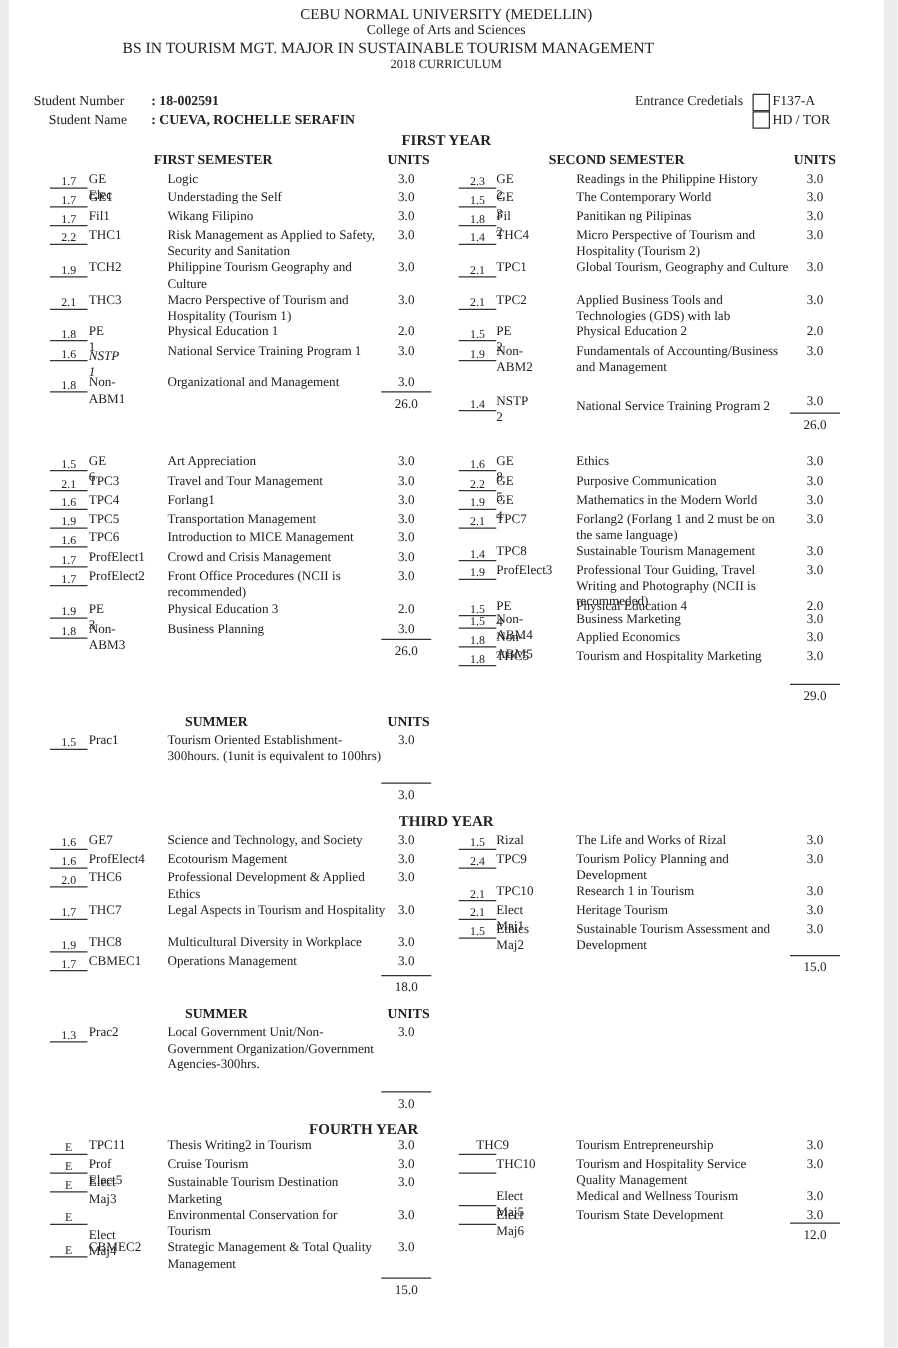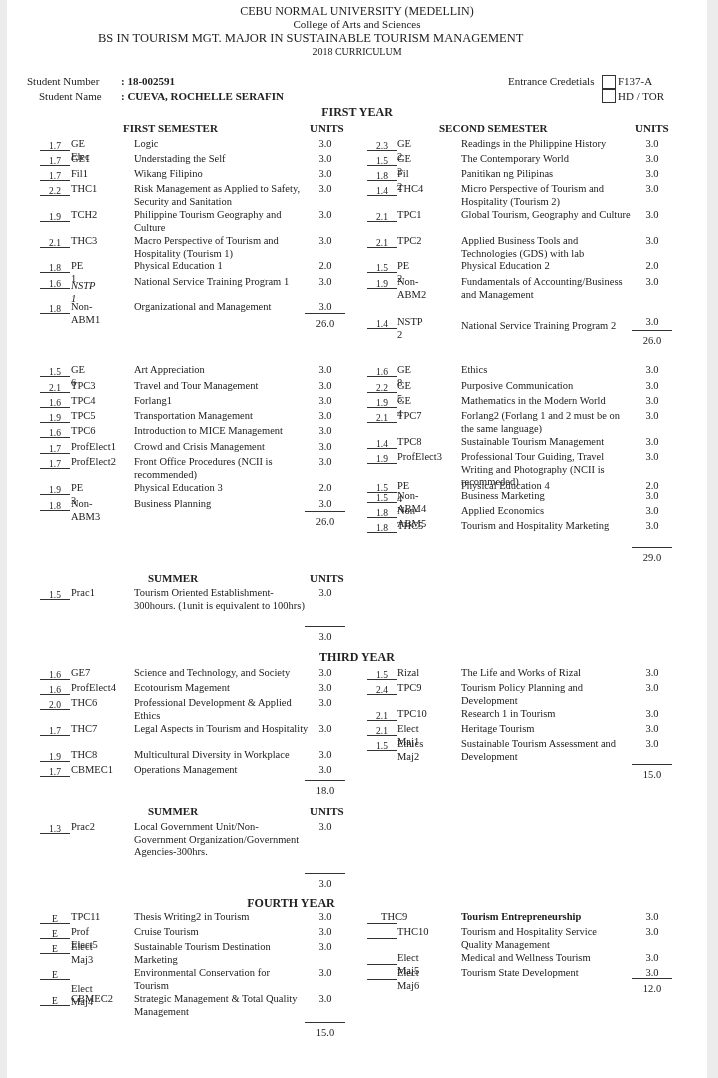--- a/index.html
+++ b/index.html
@@ -416,21 +416,21 @@
         <div class="code" style="left: 64px; top: 0px;">CBMEC2</div>
         <div class="desc" style="left: 127px; top: 0px; width: 172px;">Strategic Management &amp; Total Quality Management</div>
         <div class="unit" style="left: 303px; top: 0px;">3.0</div>
       </div>
       <div class="total" style="left: 298px; top: 1022px;">15.0</div>
     </div>
   <div id="y4s2">
       <div class="row" style="left: 0px; top: 911px;">
         <div class="grade" style="left: 360px; top: -2px;"></div>
         <div class="code" style="left: 374px; top: 0px;">THC9</div>
-        <div class="desc" style="left: 454px; top: 0px; width: 170px; font-weight: bold;">Tourism Entrepreneurship</div>
+        <div class="desc" style="left: 454px; top: 0px; width: 170px;">Tourism Entrepreneurship</div>
         <div class="unit" style="left: 630px; top: 0px;">3.0</div>
       </div>
       <div class="row" style="left: 0px; top: 926px;">
         <div class="grade" style="left: 360px; top: -2px;"></div>
         <div class="code" style="left: 390px; top: 0px;">THC10</div>
         <div class="desc" style="left: 454px; top: 0px; width: 170px;">Tourism and Hospitality Service Quality Management</div>
         <div class="unit" style="left: 630px; top: 0px;">3.0</div>
       </div>
       <div class="row" style="left: 0px; top: 952px;">
         <div class="grade" style="left: 360px; top: -2px;"></div>

